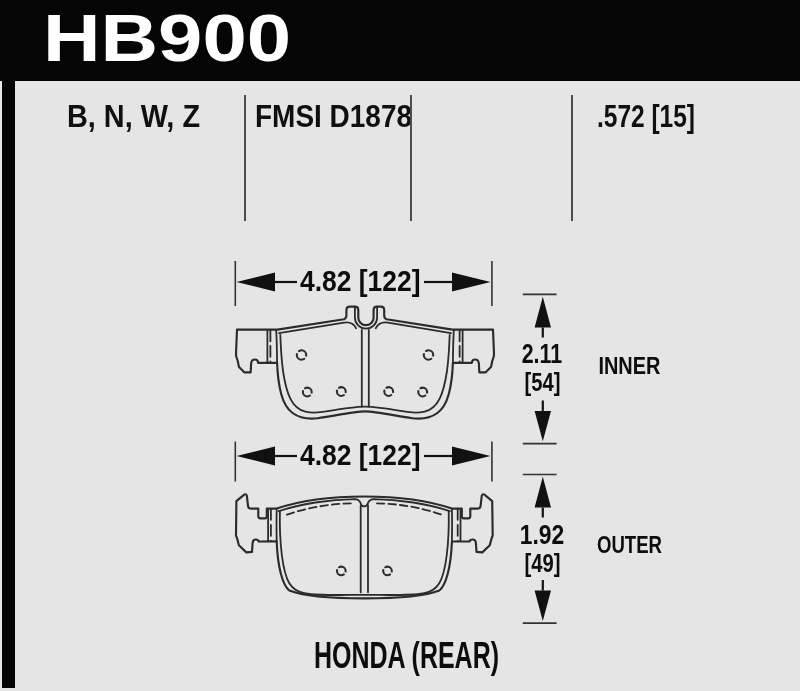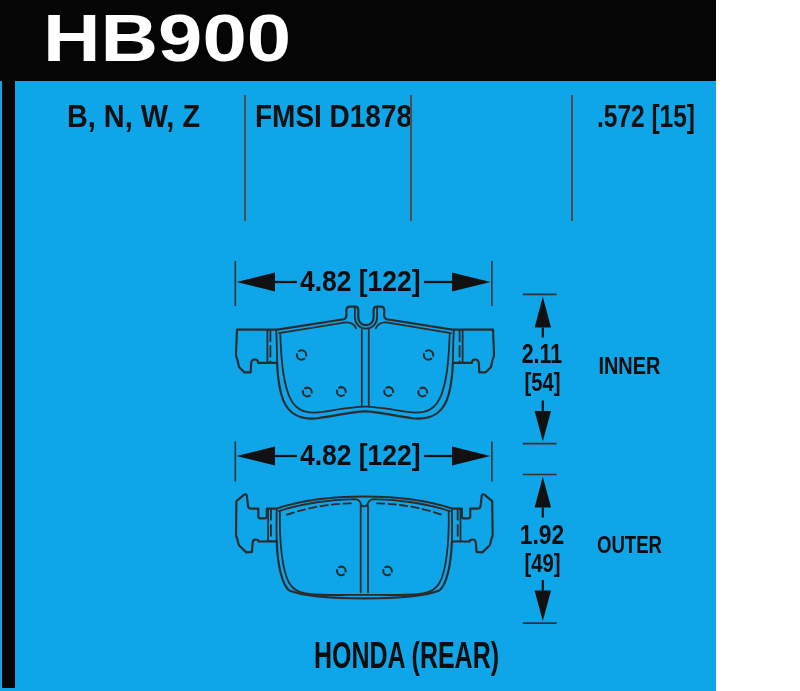--- a/index.html
+++ b/index.html
@@ -1,16 +1,16 @@
 <!DOCTYPE html>
 <html><head>
 <meta charset="utf-8">
 <style>
   html,body{margin:0;padding:0;background:#ffffff;}
-  #page{position:relative;width:716px;height:691px;overflow:hidden;background:#0ea5e9;}
+  #page{position:relative;width:800px;height:691px;overflow:hidden;background:#e5e5e5;}
   svg text{font-family:"Liberation Sans",sans-serif;font-weight:bold;}
 </style>
 </head>
 <body>
 <div id="page">
 <svg width="800" height="691" viewBox="0 0 800 691">
 
   <rect x="0" y="0" width="800" height="81" fill="#050505"></rect>
   <rect x="2" y="75" width="13" height="613" fill="#050505"></rect>
   <text x="43" y="61" font-size="67" fill="#ffffff" textLength="248" lengthAdjust="spacingAndGlyphs">HB900</text>

